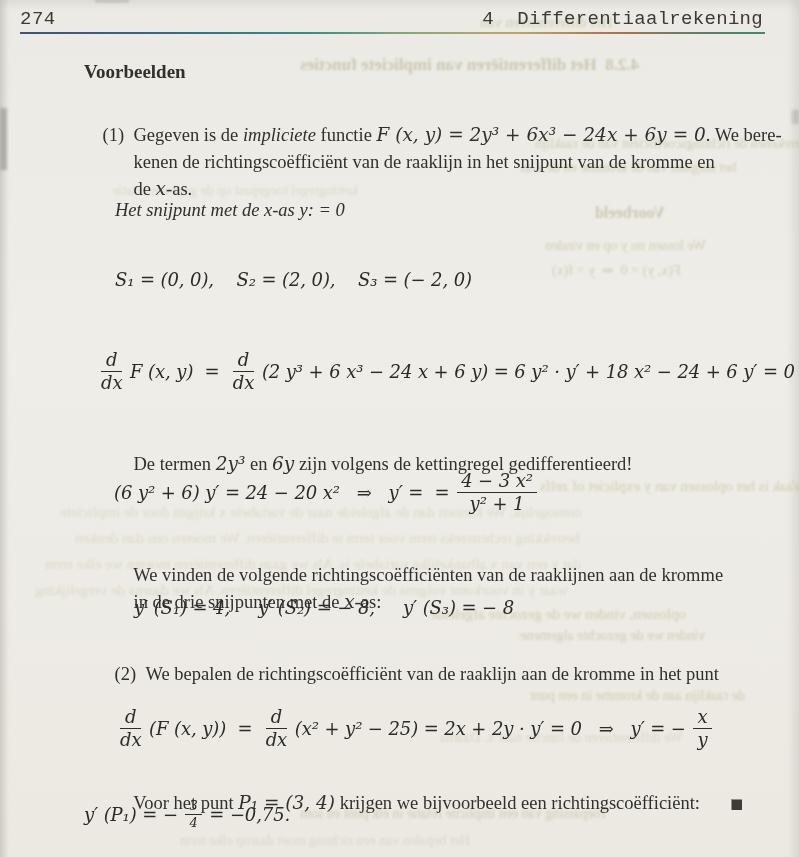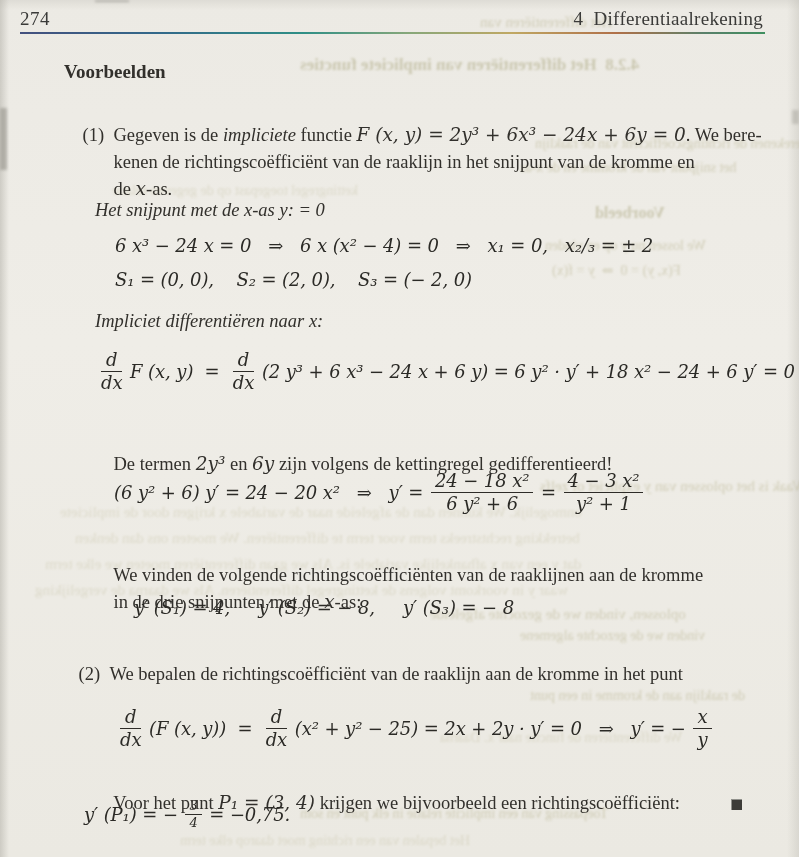--- a/index.html
+++ b/index.html
@@ -12,21 +12,21 @@
       linear-gradient(270deg, rgba(190,188,180,.40) 0, rgba(236,234,228,0) 12px),
       linear-gradient(180deg, rgba(196,194,186,.35) 0, rgba(236,234,228,0) 10px),
       linear-gradient(180deg, #eceae4 0, #efede7 40%, #ebe9e2 100%);
     font-family:"Liberation Serif","DejaVu Serif",serif;
     color:#312f2b;
     font-size:18.5px;
   }
   .abs{position:absolute;}
   .line{position:absolute;white-space:pre;line-height:26px;}
   .line span,.line i{white-space:pre;}
-  .sans{font-family:Liberation Serif, serif;}
+  .sans{font-family:Liberation Mono, monospace;}
   .it{font-style:italic;}
   .m{font-style:italic;font-family:"DejaVu Serif",serif;}
   .bold{font-weight:bold;}
   .label{display:inline-block;width:31px;}
   .eq{position:absolute;display:flex;align-items:center;white-space:pre;
       font-style:italic;font-family:"DejaVu Serif",serif;font-size:18px;
       letter-spacing:-0.1px;color:#2b2a26;}
   .eq .t{white-space:pre;}
   .frac{display:inline-flex;flex-direction:column;text-align:center;
         line-height:1.08;margin:0 2px;}
@@ -37,21 +37,21 @@
         background:linear-gradient(90deg,#44507e 0,#33688a 18%,#2f8f86 38%,#86a77a 52%,#c0a863 66%,#b07048 80%,#58806a 92%,#3f8f5f 100%);}
   .bleed-layer{position:absolute;inset:0;pointer-events:none;}
   .bt{position:absolute;white-space:pre;color:#b3ae88;
       transform:scaleX(-1);filter:blur(1.1px);opacity:.5;
       font-family:"Liberation Serif","DejaVu Serif",serif;}
   .bt.bb{font-weight:bold;color:#aaa67e;}
   .bt.faint{opacity:.3;}
   .endmark{position:absolute;width:11px;height:11px;background:#3d3c38;
            box-shadow:inset 1px 1px 0 rgba(200,200,195,.6);}
   .smudge{position:absolute;background:#8e8c84;filter:blur(1.5px);opacity:.55;}
-  .line{color:#32302c;}
+  .line{color:#32302c;margin-left:20px;}
 </style>
 </head>
 <body>
 
 <div class="page">
 
   <div class="bleed-layer">
     <span class="bt" style="left:480px;top:14px;font-size:15px">Het differentiëren van</span>
     <span class="bt bb" style="left:300px;top:55px;font-size:17px">4.2.8  Het differentiëren van impliciete functies</span>
     <span class="bt" style="left:535px;top:136px;font-size:14px">berekenen de richtingscoëfficiënt van de raaklijn</span>
@@ -88,59 +88,54 @@
   </div>
   <div class="line" style="left:95px;top:150px">
     <span>de </span><i class="m">x</i><span>-as.</span>
   </div>
   <div class="line" style="left:95px;top:123px">
     <span>kenen de richtingscoëfficiënt van de raaklijn in het snijpunt van de kromme en</span>
   </div>
 
   <div class="line it" style="left:95px;top:197px">Het snijpunt met de x-as y: = 0</div>
 
-  <div class="eq" style="left:115px;top:235px">
-    <span class="t">6 x³ − 24 x = 0   ⇒   6 x (x² − 4) = 0   ⇒   x₁ = 0,   x₂/₃ = ± 2</span>
-  </div>
   <div class="eq" style="left:115px;top:269px">
     <span class="t">S₁ = (0, 0),    S₂ = (2, 0),    S₃ = (− 2, 0)</span>
   </div>
 
-  <div class="line it" style="left:95px;top:308px">Impliciet differentiëren naar x:</div>
 
   <div class="eq" style="left:99px;top:345px;height:52px">
     <span class="frac"><span class="fn">d</span><span class="fd">dx</span></span>
     <span class="t"> F (x, y)  =  </span>
     <span class="frac"><span class="fn">d</span><span class="fd">dx</span></span>
     <span class="t"> (2 y³ + 6 x³ − 24 x + 6 y) = 6 y² · y′ + 18 x² − 24 + 6 y′ = 0</span>
   </div>
 
   <div class="line" style="left:95px;top:425px">
     <span>De termen </span><i class="m">2y³</i><span> en </span><i class="m">6y</i><span> zijn volgens de kettingregel gedifferentieerd!</span>
   </div>
 
   <div class="eq" style="left:114px;top:464px;height:56px">
     <span class="t">(6 y² + 6) y′ = 24 − 20 x²   ⇒   y′ = </span>
-    <span class="frac"><span class="fn">24 − 18 x²</span><span class="fd">6 y² + 6</span></span>
     <span class="t"> = </span>
     <span class="frac"><span class="fn">4 − 3 x²</span><span class="fd">y² + 1</span></span>
   </div>
 
   <div class="line" style="left:95px;top:536px">
     <span>We vinden de volgende richtingscoëfficiënten van de raaklijnen aan de kromme</span>
   </div>
   <div class="line" style="left:95px;top:563px">
     <span>in de drie snijpunten met de </span><i class="m">x</i><span>-as:</span>
   </div>
 
   <div class="eq" style="left:134px;top:597px">
     <span class="t">y′ (S₁) = 4,     y′ (S₂) = − 8,     y′ (S₃) = − 8</span>
   </div>
 
-  <div class="line" style="left:60px;top:635px">
+  <div class="line" style="left:76px;top:635px">
     <span class="label">(2)</span><span>We bepalen de richtingscoëfficiënt van de raaklijn aan de kromme in het punt</span>
   </div>
 
   <div class="eq" style="left:118px;top:700px;height:56px">
     <span class="frac"><span class="fn">d</span><span class="fd">dx</span></span>
     <span class="t"> (F (x, y))  =  </span>
     <span class="frac"><span class="fn">d</span><span class="fd">dx</span></span>
     <span class="t"> (x² + y² − 25) = 2x + 2y · y′ = 0   ⇒   y′ = − </span>
     <span class="frac"><span class="fn">x</span><span class="fd">y</span></span>
   </div>

